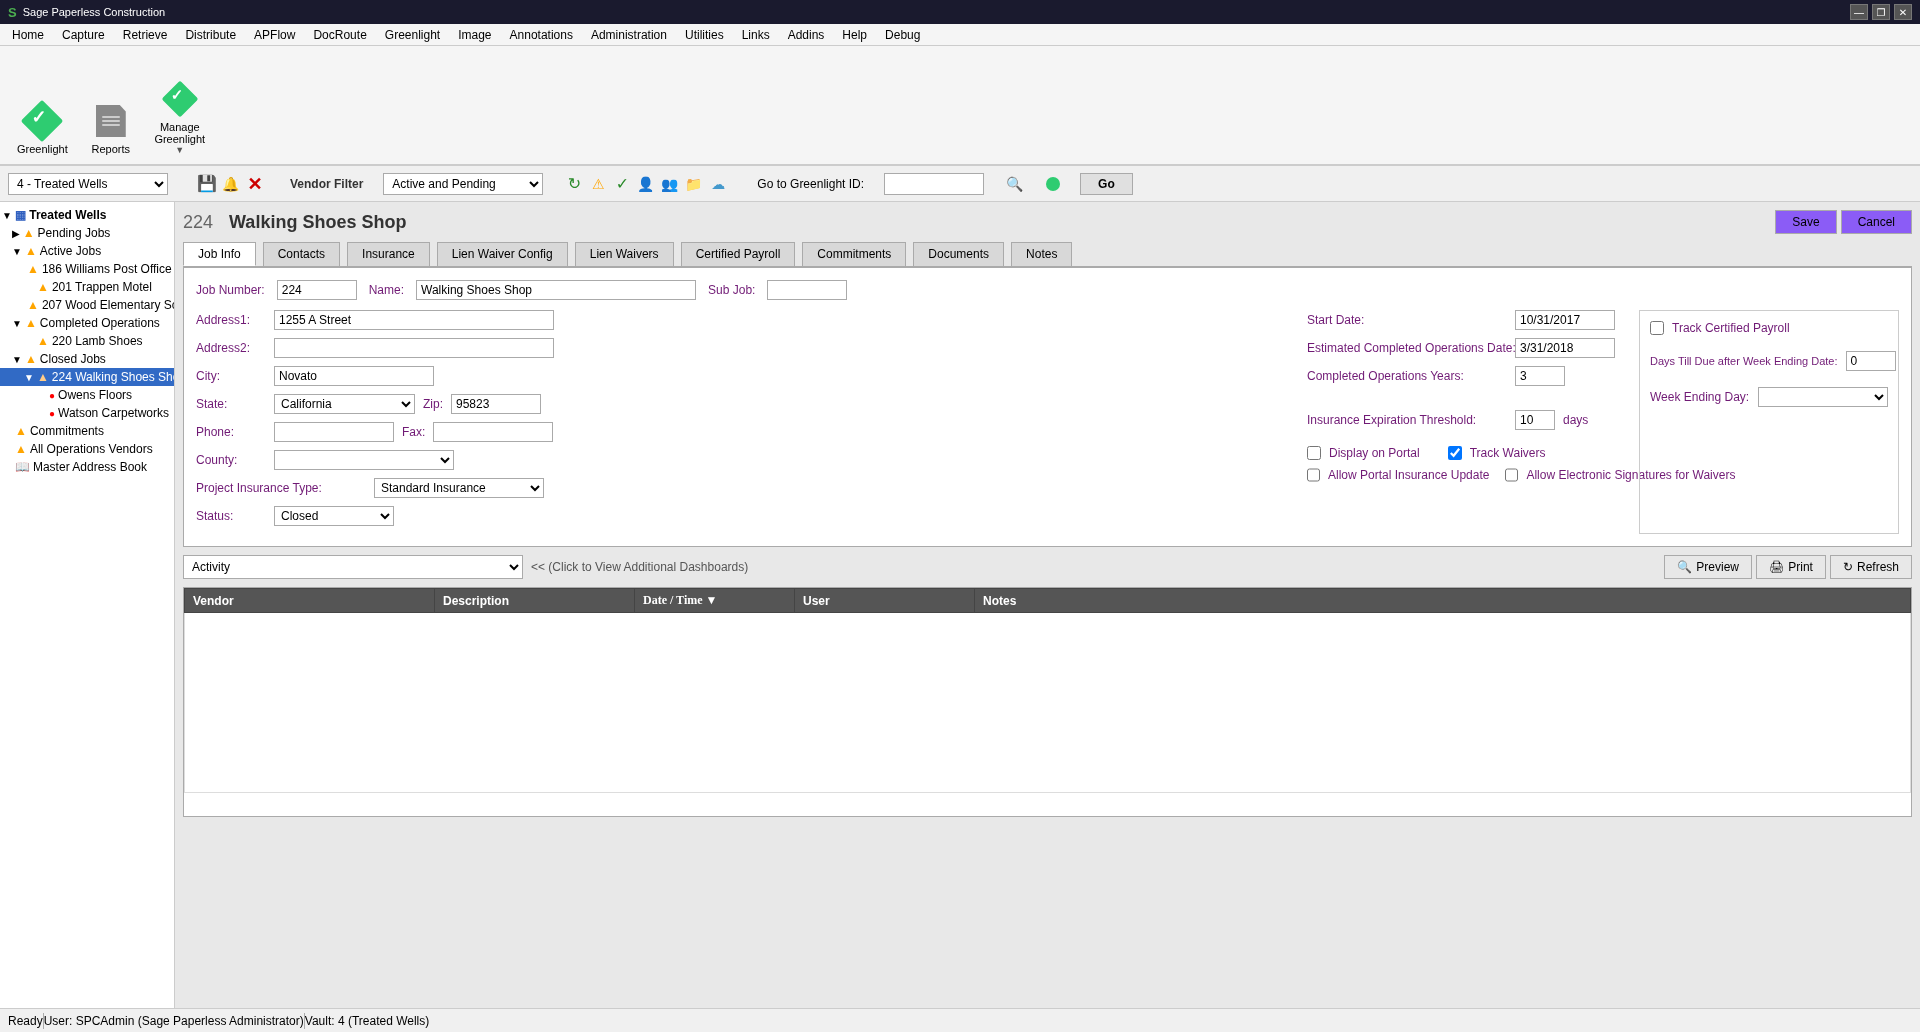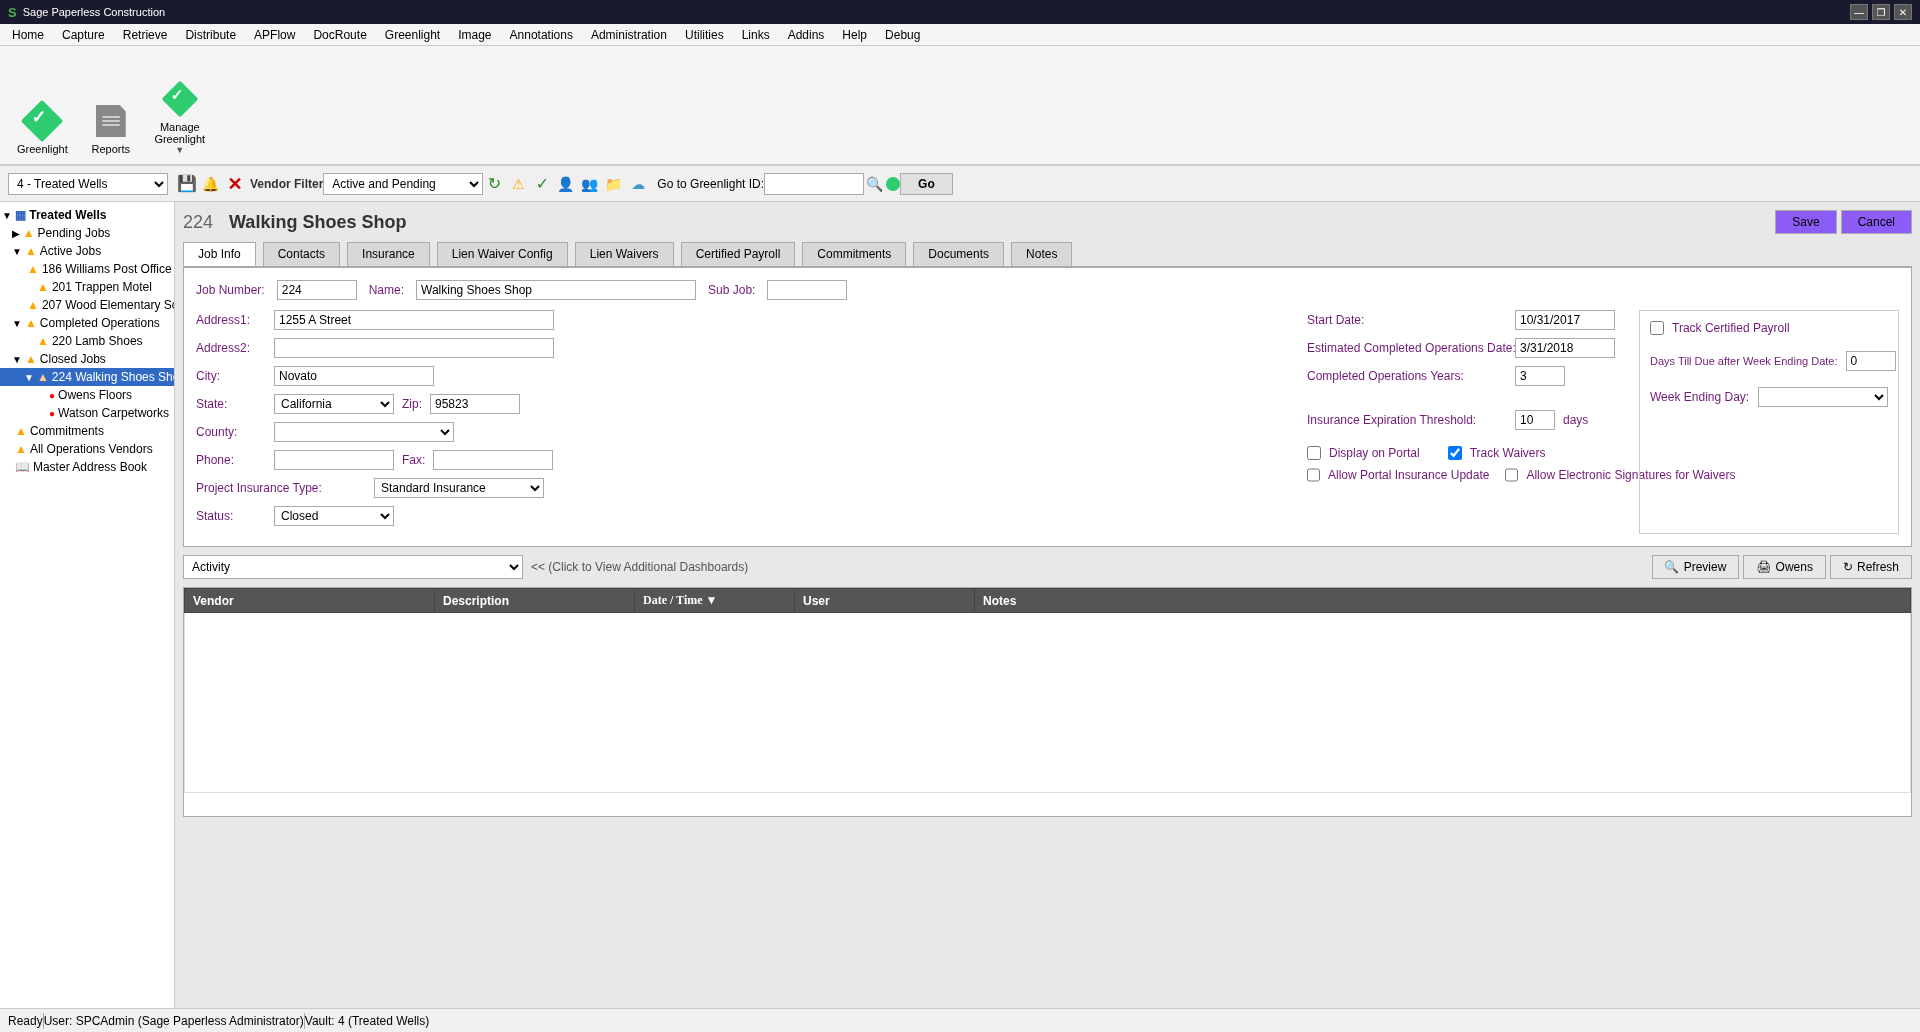--- a/index.html
+++ b/index.html
@@ -14,21 +14,21 @@
     #menubar { background: #f5f5f5; border-bottom: 1px solid #ccc; height: 22px; display: flex; align-items: center; padding: 0 4px; gap: 2px; }
     .menu-item { padding: 2px 8px; font-size: 12px; cursor: pointer; }
 
     
     #ribbon { background: #f5f5f5; border-bottom: 2px solid #ccc; padding: 4px 8px; display: flex; align-items: flex-end; gap: 4px; height: 120px; }
     .ribbon-btn { display: flex; flex-direction: column; align-items: center; padding: 4px 8px; cursor: pointer; min-width: 60px; font-size: 11px; border: 1px solid transparent; }
     .ribbon-icon { width: 40px; height: 40px; display: flex; align-items: center; justify-content: center; }
     .ribbon-label { text-align: center; font-size: 11px; margin-top: 2px; }
 
     
-    #filterbar { background: #f0f0f0; border-bottom: 1px solid #ccc; height: 36px; display: flex; align-items: center; padding: 0 8px; gap: 0; }
+    #filterbar { background: #f0f0f0; border-bottom: 1px solid #ccc; height: 36px; display: flex; align-items: center; padding: 0 8px; gap: 20px; }
     .filter-select { height: 22px; border: 1px solid #aaa; background: white; padding: 1px 4px; font-size: 12px; }
     .filter-label { font-size: 12px; color: #333; font-weight: bold; }
     .go-input { height: 22px; width: 100px; border: 1px solid #aaa; padding: 1px 4px; }
     .go-btn { height: 22px; background: #e0e0e0; border: 1px solid #aaa; padding: 1px 17px; cursor: pointer; font-weight: bold; }
 
     
     #main { display: flex; height: calc(1032px - 24px - 22px - 120px - 36px - 24px); }
 
     
     #sidebar { width: 175px; background: white; border-right: 1px solid #ccc; overflow-y: auto; padding: 4px 0; }
@@ -319,37 +319,37 @@
           <div class="form-row">
             <span class="form-label" style="width:70px;">Address2:</span>
             <input type="text" class="form-input" style="width: 280px;">
           </div>
           <div class="form-row">
             <span class="form-label" style="width:70px;">City:</span>
             <input type="text" class="form-input" style="width: 160px;" value="Novato">
           </div>
           <div class="form-row">
             <span class="form-label" style="width:70px;">State:</span>
-            <select class="form-select" style="width:120px;">
+            <select class="form-select" style="width:141px;">
               <option>California</option>
             </select>
             <span class="form-label">Zip:</span>
             <input type="text" class="form-input" style="width: 90px;" value="95823">
           </div>
           <div class="form-row">
+            <span class="form-label" style="width:70px;">Phone:</span>
+            <input type="text" class="form-input" style="width: 120px;">
+            <span class="form-label">Fax:</span>
+            <input type="text" class="form-input" style="width: 120px;">
+          </div>
+          <div class="form-row">
             <span class="form-label" style="width:70px;">County:</span>
             <select class="form-select" style="width:180px;">
               <option></option>
             </select>
-          </div>
-          <div class="form-row">
-            <span class="form-label" style="width:70px;">Phone:</span>
-            <input type="text" class="form-input" style="width: 120px;">
-            <span class="form-label">Fax:</span>
-            <input type="text" class="form-input" style="width: 120px;">
           </div>
           <div class="form-row">
             <span class="form-label" style="width:170px;">Project Insurance Type:</span>
             <select class="form-select" style="width:170px;">
               <option>Standard Insurance</option>
             </select>
           </div>
           <div class="form-row">
             <span class="form-label" style="width:70px;">Status:</span>
             <select class="form-select" style="width:120px;">
@@ -426,21 +426,21 @@
           <option>Activity</option>
         </select>
         <span class="activity-link">&lt;&lt;  (Click to View Additional Dashboards)</span>
         <div class="activity-btns">
           <button class="activity-btn">
             <span>🔍</span>
             <span>Preview</span>
           </button>
           <button class="activity-btn">
             <span>🖨</span>
-            <span>Owens</span>
+            <span>Print</span>
           </button>
           <button class="activity-btn">
             <span>↻</span>
             <span>Refresh</span>
           </button>
         </div>
       </div>
 
       <div class="table-container">
         <table class="data-table">

